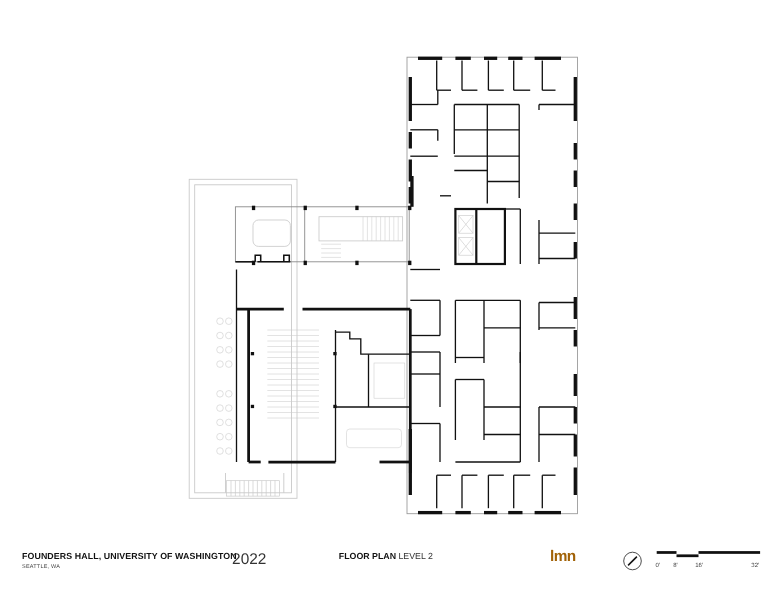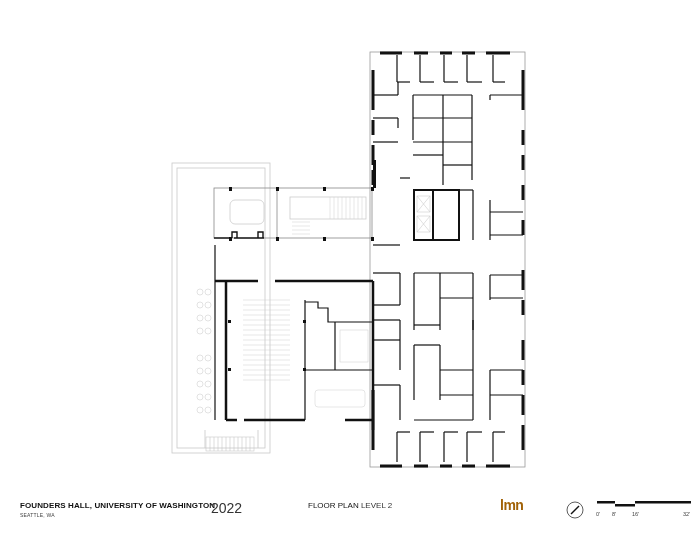--- a/index.html
+++ b/index.html
@@ -3,21 +3,21 @@
 <meta charset="utf-8">
 <style>
   html,body{margin:0;padding:0;background:#fff;}
   body{width:700px;height:540px;position:relative;overflow:hidden;font-family:"Liberation Sans",sans-serif;color:#111;}
   #plan{position:absolute;left:0;top:0;width:700px;height:490px;}
   .title-block{position:absolute;left:20px;top:501px;}
   .project-name{font-size:8px;font-weight:bold;letter-spacing:0.1px;display:block;}
   .project-loc{font-size:5px;color:#444;display:block;margin-top:2px;letter-spacing:0.2px;}
   .year{position:absolute;left:211px;top:500px;font-size:14px;color:#333;}
   .sheet{position:absolute;left:308px;top:501px;font-size:8px;}
-  .sheet .b{font-weight:normal;}
+  .sheet .b{font-weight:bold;}
   .sheet .l{color:#333;}
   .logo{position:absolute;left:500px;top:497px;font-size:14px;font-weight:bold;letter-spacing:-0.5px;color:#a16207;}
   .north{position:absolute;left:565px;top:500px;width:20px;height:20px;}
   .scale{position:absolute;left:595px;top:497px;width:100px;height:30px;}
   .scale span{position:absolute;top:14px;font-size:5.5px;color:#444;}
 </style>
 </head>
 <body>
 
 <svg id="plan" viewBox="0 0 700 490" xmlns="http://www.w3.org/2000/svg">

